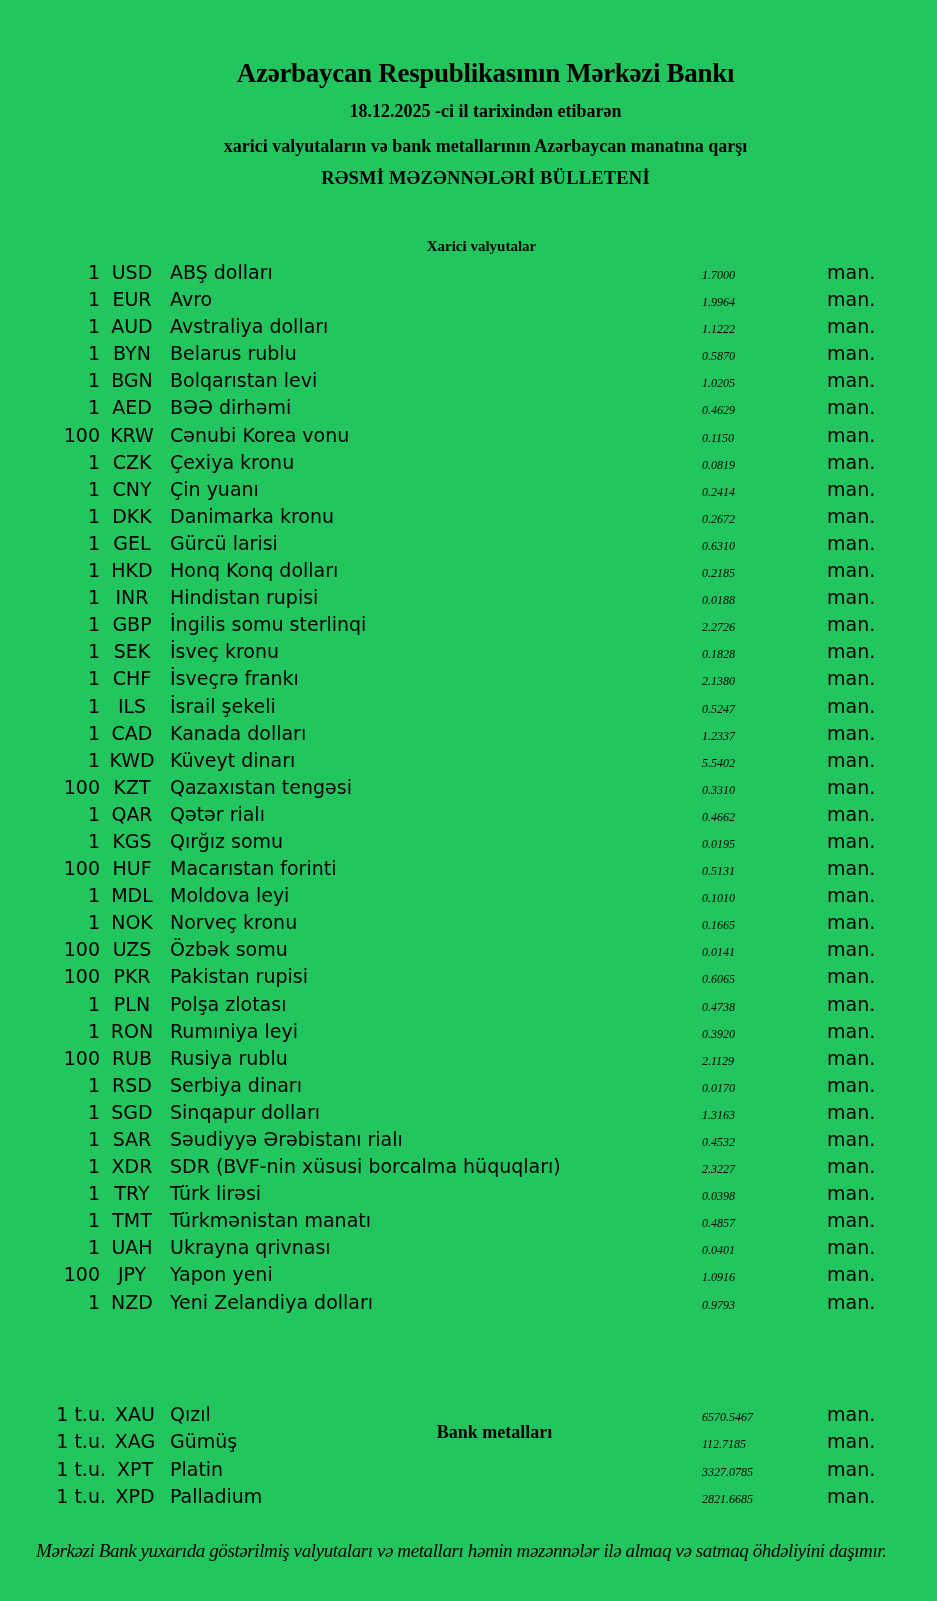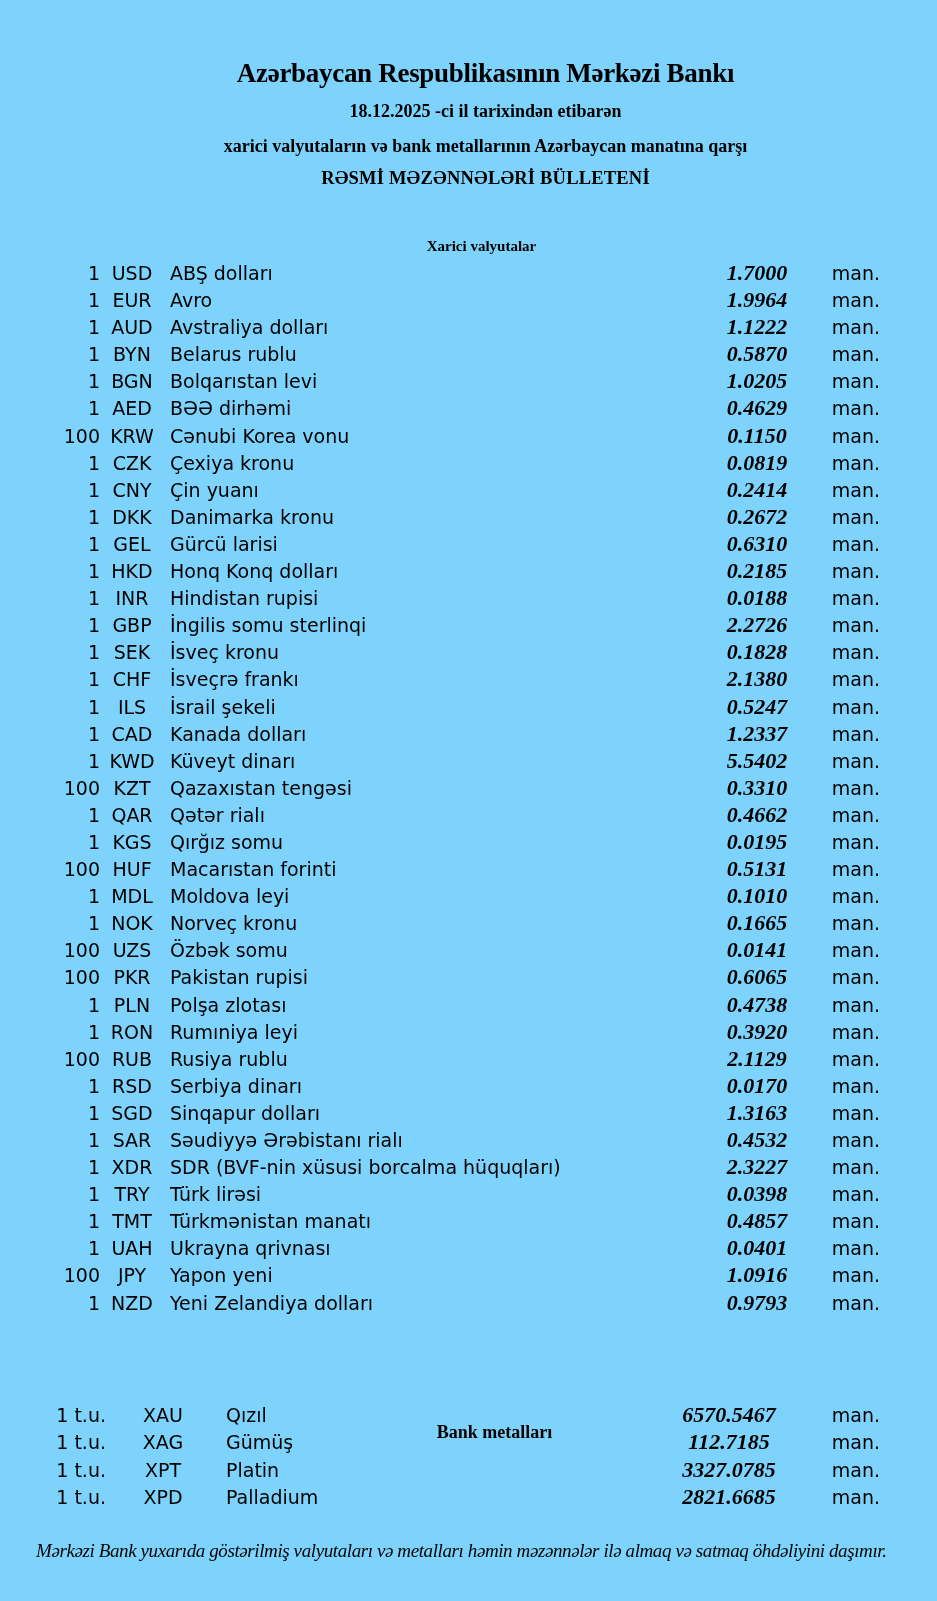--- a/index.html
+++ b/index.html
@@ -1,20 +1,20 @@
 <!DOCTYPE html>
 <html><head>
 <meta charset="utf-8">
 <style>
   html, body { margin: 0; padding: 0; background: #ffffff; }
   .page {
     position: relative;
     width: 937px;
     height: 1601px;
-    background: #7dd3fc;
+    background: #22c55e;
     color: #000000;
     overflow: hidden;
     font-family: "DejaVu Sans", sans-serif;
   }
   .center-block {
     position: absolute;
     left: 0;
     width: 937px;
     text-align: center;
     font-family: "Liberation Serif", serif;
@@ -38,31 +38,31 @@
   }
   .rows-currencies { top: 259px; }
   .rows-metals     { top: 1401px; }
   .row {
     display: flex;
     align-items: baseline;
     height: 27.1px;
     line-height: 27.1px;
     font-size: 19px;
   }
-  .rows-metals .row { height: 27.3px; line-height: 27.3px; gap: 28px; }
+  .rows-metals .row { height: 27.3px; line-height: 27.3px; }
   .cell-qty  { width: 60px;  text-align: right;  flex: none; }
   .cell-code { width: 64px;  text-align: center; flex: none; }
   .cell-name { flex: 1; text-align: left; padding-left: 6px; box-sizing: border-box; white-space: nowrap; overflow: hidden; }
   .cell-rate {
-    width: 110px; flex: none; text-align: center;
+    width: 110px; flex: none; text-align: left;
     font-family: "Liberation Serif", serif;
-    font-weight: bold; font-style: italic;
-    font-size: 22px;
-  }
-  .cell-unit { width: 68px; flex: none; text-align: right; padding-left: 15px; box-sizing: border-box; }
+    font-weight: normal; font-style: italic;
+    font-size: 12px;
+  }
+  .cell-unit { width: 68px; flex: none; text-align: left; padding-left: 15px; box-sizing: border-box; }
   .rows-metals .cell-qty  { width: 66px; }
   .rows-metals .cell-code { width: 58px; }
 
   .footer-note {
     position: absolute;
     top: 1540px;
     left: 36px;
     width: 868px;
     font-family: "Liberation Serif", serif;
     font-style: italic;

